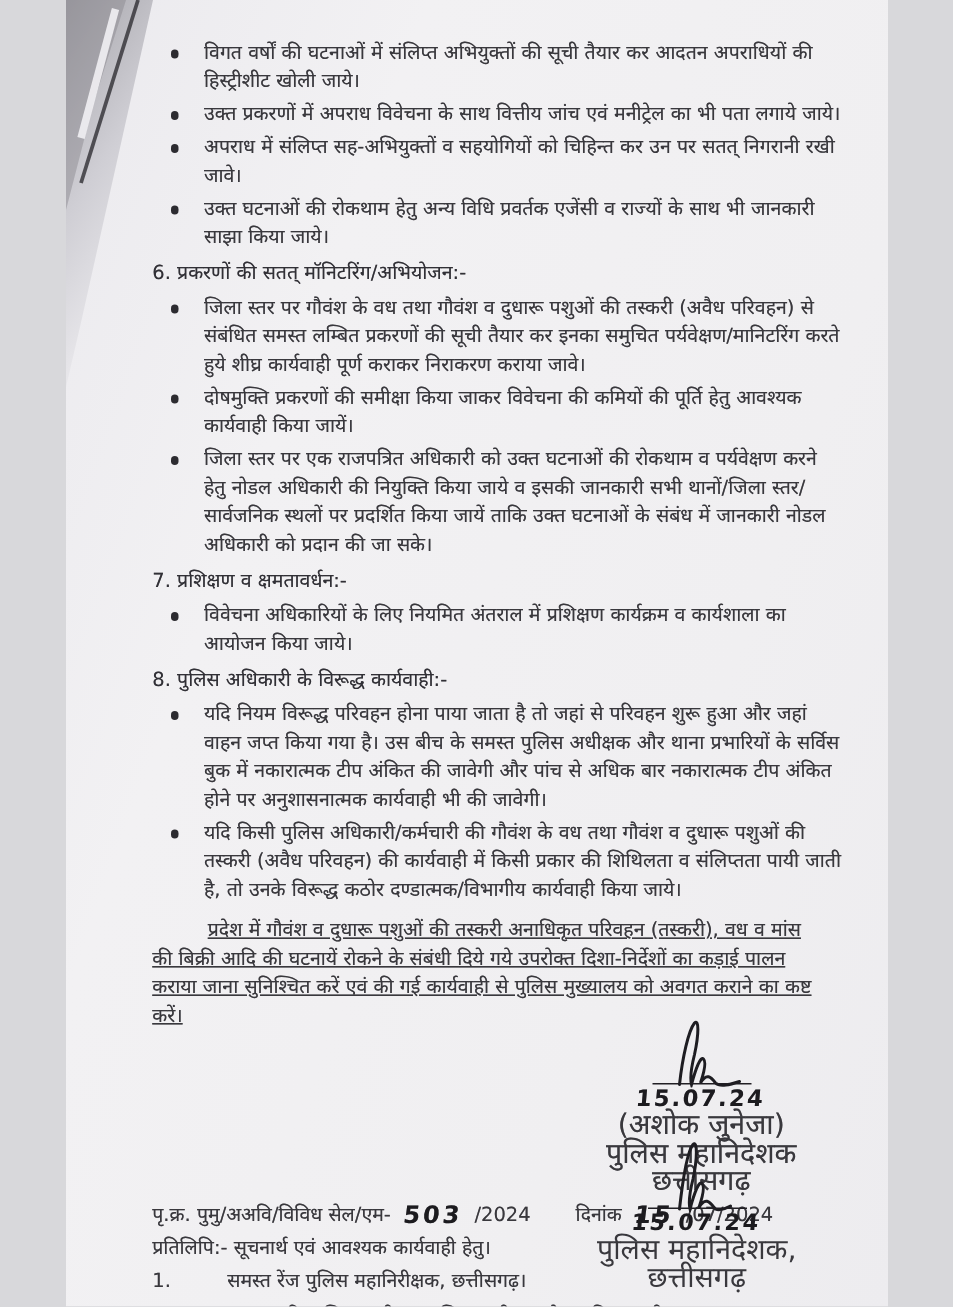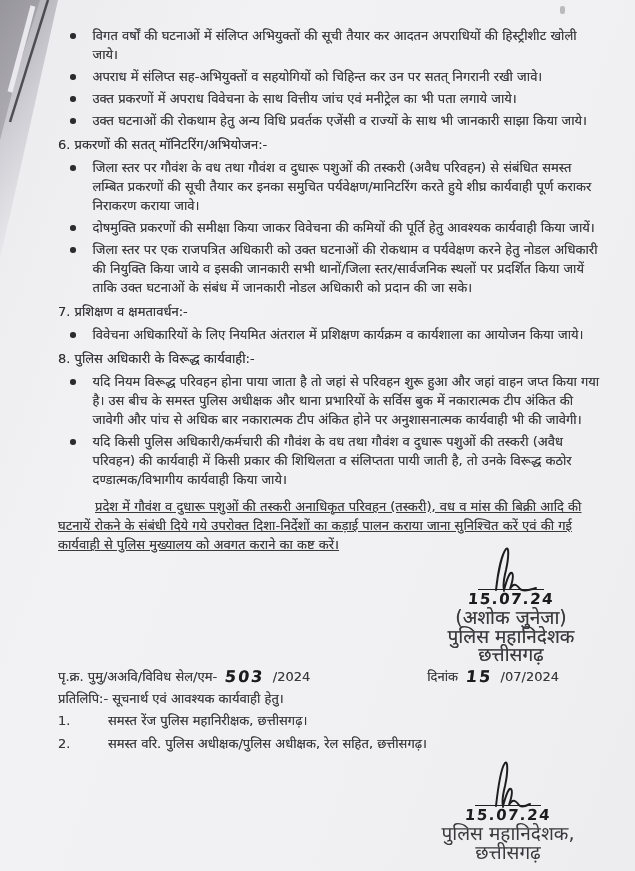--- a/index.html
+++ b/index.html
@@ -1,19 +1,19 @@
 <!DOCTYPE html>
 <html><head>
 <meta charset="utf-8">
 <style>
   html,body{margin:0;padding:0;}
   body{background:#d8d8db;}
   .page{
     position:relative;
-    width:635px;height:871px;
+    width:548px;height:871px;
     margin:0 auto;
     background:linear-gradient(110deg,#ebeaee 0%,#f2f1f3 28%,#f0eff1 70%,#edecef 100%);
     font-family:"DejaVu Sans","Liberation Sans",sans-serif;
     color:#39383d;
     overflow:hidden;
   }
   .corner{position:absolute;top:0;left:0;pointer-events:none;}
   .speck{position:absolute;top:6px;left:560px;width:5px;height:8px;background:#a9a8ad;border-radius:2px;opacity:.75;}
   .content{
     position:relative;
@@ -68,25 +68,25 @@
 
   <div class="content">
 
     <ul class="blist">
       <li>
           <span class="dot"></span>
           <span class="btxt">विगत वर्षों की घटनाओं में संलिप्त अभियुक्तों की सूची तैयार कर आदतन अपराधियों की हिस्ट्रीशीट खोली जाये।</span>
         </li>
       <li>
           <span class="dot"></span>
-          <span class="btxt">अपराध में संलिप्त सह-अभियुक्तों व सहयोगियों को चिहिन्त कर उन पर सतत् निगरानी रखी जावे।</span>
+          <span class="btxt">उक्त प्रकरणों में अपराध विवेचना के साथ वित्तीय जांच एवं मनीट्रेल का भी पता लगाये जाये।</span>
         </li>
       <li>
           <span class="dot"></span>
-          <span class="btxt">उक्त प्रकरणों में अपराध विवेचना के साथ वित्तीय जांच एवं मनीट्रेल का भी पता लगाये जाये।</span>
+          <span class="btxt">अपराध में संलिप्त सह-अभियुक्तों व सहयोगियों को चिहिन्त कर उन पर सतत् निगरानी रखी जावे।</span>
         </li>
       <li>
           <span class="dot"></span>
           <span class="btxt">उक्त घटनाओं की रोकथाम हेतु अन्य विधि प्रवर्तक एजेंसी व राज्यों के साथ भी जानकारी साझा किया जाये।</span>
         </li>
     </ul>
 
     <div class="h">6. प्रकरणों की सतत् मॉनिटरिंग/अभियोजन:-</div>
     <ul class="blist">
       <li>

